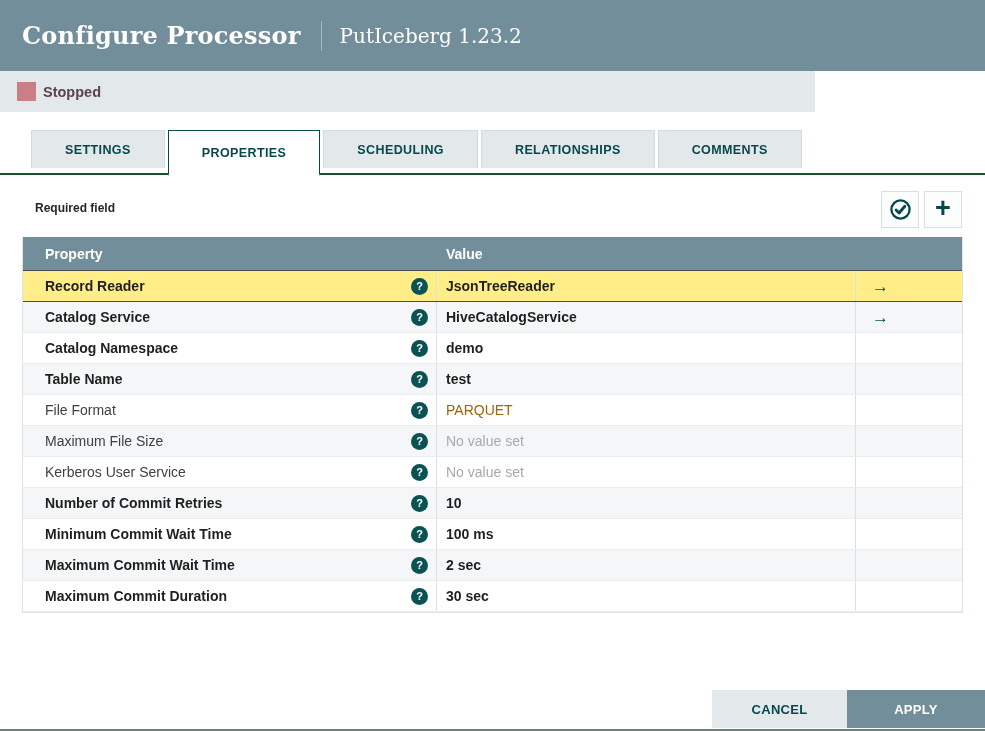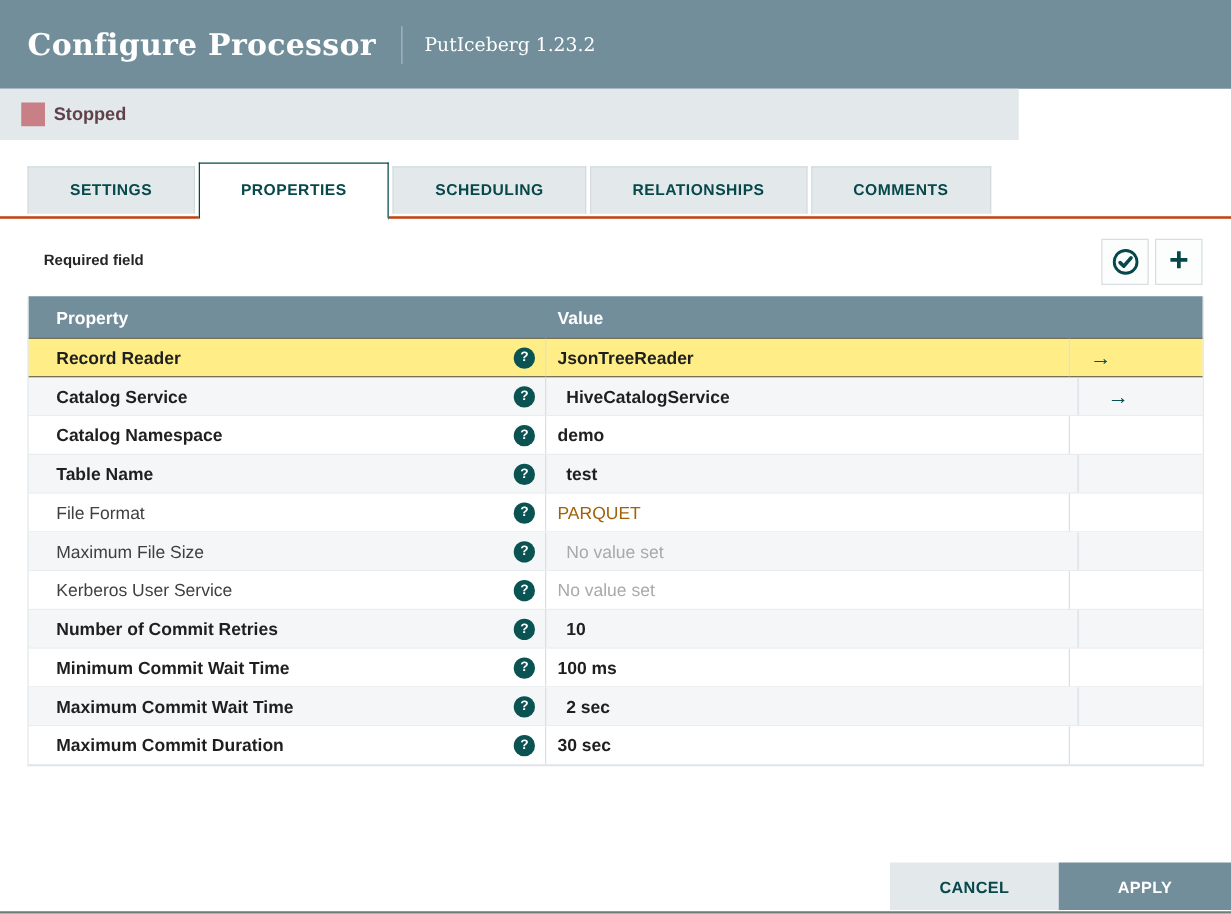--- a/index.html
+++ b/index.html
@@ -11,35 +11,35 @@
   
   .dialog-header {
     position:absolute; left:0; top:0; width:985px; height:71px;
     background:#728E9B; display:flex; align-items:center; padding-left:22px;
   }
   .dialog-title {
     font-family:"DejaVu Serif", serif; font-weight:700; font-size:24px; color:#fff;
     letter-spacing:0.2px;
   }
   .title-divider { width:1px; height:30px; background:#a8b9c2; margin:0 18px 0 20px; }
-  .dialog-subtitle { font-family:"DejaVu Serif", serif; font-size:15px; color:#fff; }
+  .dialog-subtitle { font-family:"DejaVu Serif", serif; font-size:20px; color:#fff; }
 
   
   .status-bar {
     position:absolute; left:0; top:71px; width:815px; height:41px;
     background:#E3E8EB; display:flex; align-items:center; padding-left:17px;
   }
   .status-square { width:19px; height:19px; background:#C87F86; margin-right:7px; }
   .status-label { font-size:14.5px; font-weight:700; color:#5E4149; }
 
   
   .tab-bar {
     position:absolute; left:0; top:130px; width:985px; height:45px;
-    display:flex; align-items:center; padding-left:22px;
-    border-bottom:2px solid #c2410c;
+    display:flex; align-items:flex-start; padding-left:31px;
+    border-bottom:2px solid #14532d;
   }
   .tab {
     display:flex; align-items:center; justify-content:center;
     height:38px; padding:0 33px; margin-right:3px;
     background:#E3E8EB; border:1px solid #D3DBDE; border-bottom:none;
     font-size:12.5px; font-weight:700; letter-spacing:0.4px; color:#07494B;
     cursor:pointer; white-space:nowrap;
   }
   .tab.active {
     background:#fff; height:46px; margin-bottom:-2px;
@@ -63,21 +63,21 @@
     position:absolute; left:22px; top:237px; width:941px;
     border-left:1px solid #DDE3E6; border-right:1px solid #DDE3E6; border-bottom:1px solid #DDE3E6;
   }
   .thead { display:flex; height:34px; background:#728E9B; align-items:center; }
   .thead .col-prop, .thead .col-val { color:#fff; font-weight:700; font-size:14px; }
   .col-prop { width:414px; padding-left:22px; display:flex; align-items:center; }
   .col-val  { width:419px; padding-left:9px; display:flex; align-items:center; }
   .col-arrow{ flex:1; display:flex; align-items:center; padding-left:16px; }
 
   .trow { display:flex; height:31px; background:#fff; border-bottom:1px solid #E9EDEF; cursor:pointer; }
-  .trow.alt { background:#F4F6F7;gap:7px; }
+  .trow.alt { background:#F4F6F7; }
   .trow .col-prop { justify-content:space-between; padding-right:8px; border-right:1px solid #D9DFE2; }
   .trow .col-val  { border-right:1px solid #D9DFE2; }
   .trow .prop-text { font-size:14px; color:#404040; }
   .trow .val-text  { font-size:14px; color:#a16207; }
   .trow.bold .prop-text, .trow.bold .val-text { font-weight:700; color:#1F1F1F;text-align:center; }
   .trow .val-text.placeholder { color:#A9A9A9; font-weight:400; }
   .trow.selected {
     background:#FFEE87; border-top:1px solid #4A4A4A; border-bottom:1px solid #4A4A4A;
     height:32px; margin-top:-1px;
   }

